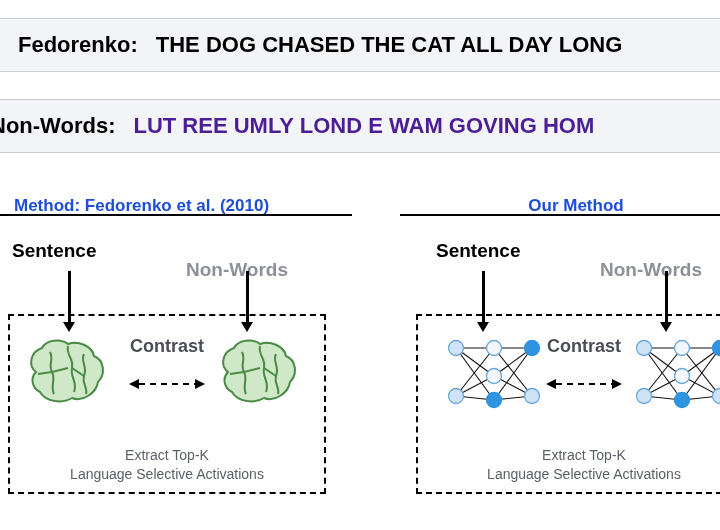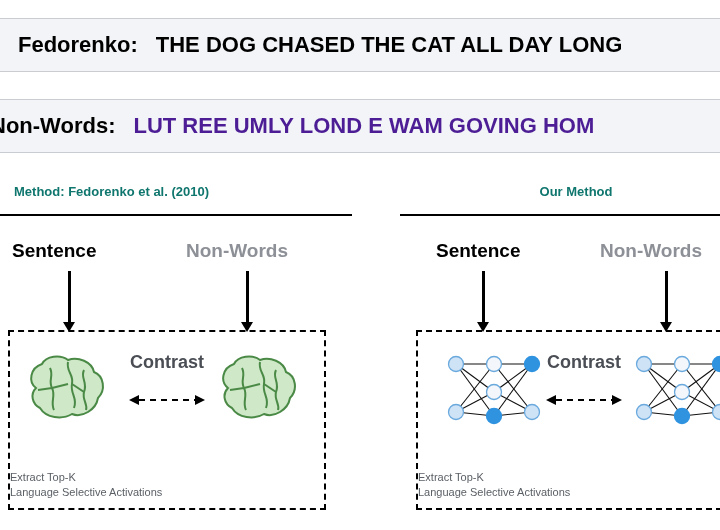--- a/index.html
+++ b/index.html
@@ -53,27 +53,27 @@
     position: absolute;
     top: 178px;
     width: 352px;
     height: 352px;
   }
   #panel-left { left: 0px; }
   #panel-right { left: 400px; }
 
   .panel-title {
     position: absolute;
-    top: 6px;
+    top: 18px;
     left: 0;
     width: 352px;
     text-align: center;
-    font-size: 13px;
-    font-weight: bold;
-    color: #0f766e;
+    font-size: 17px;
+    font-weight: bold;
+    color: #1d4ed8;
     white-space: nowrap;
   }
   #panel-left .panel-title { text-align: left; padding-left: 14px; }
 
   .panel-rule {
     position: absolute;
     top: 36px;
     height: 0;
     border-top: 2px solid #000;
   }
@@ -81,21 +81,21 @@
   #panel-right .panel-rule { left: 0px; width: 352px; }
 
   .cond-label {
     position: absolute;
     top: 62px;
     font-size: 19px;
     font-weight: bold;
     white-space: nowrap;
   }
   .cond-sentence { color: #000; }
-  .cond-nonwords { color: #8d9096; }
+  .cond-nonwords { color: #8d9096; margin-top: 19px; }
 
   #panel-left .cond-sentence { left: 12px; }
   #panel-left .cond-nonwords { left: 186px; }
   #panel-right .cond-sentence { left: 36px; }
   #panel-right .cond-nonwords { left: 200px; }
 
   
   .arrow {
     position: absolute;
     width: 2.5px;
@@ -112,21 +112,21 @@
     border-top: 10px solid #000;
   }
   #panel-left .arrow-sentence { left: 68px; top: 93px; }
   #panel-left .arrow-nonwords { left: 246px; top: 93px; }
   #panel-right .arrow-sentence { left: 82px; top: 93px; }
   #panel-right .arrow-nonwords { left: 265px; top: 93px; }
 
   
   .dashed-box {
     position: absolute;
-    top: 152px;
+    top: 136px;
     height: 180px;
     border: 2px dashed #000;
     box-sizing: border-box;
   }
   #panel-left .dashed-box { left: 8px; width: 318px; }
   #panel-right .dashed-box { left: 16px; width: 336px; }
 
   .contrast-label {
     position: absolute;
     top: 20px;
@@ -143,21 +143,22 @@
     left: 50%;
     transform: translateX(-50%);
     width: 76px;
     height: 12px;
   }
 
   .caption {
     position: absolute;
     bottom: 8px;
     width: 100%;
-    font-size: 11px;
+    text-align: center;
+    font-size: 14px;
     color: #5b6066;
     line-height: 1.35;
   }
 
   
   .graphic {
     position: absolute;
     top: 16px;
   }
   #panel-left .graphic-a { left: 6px; }

